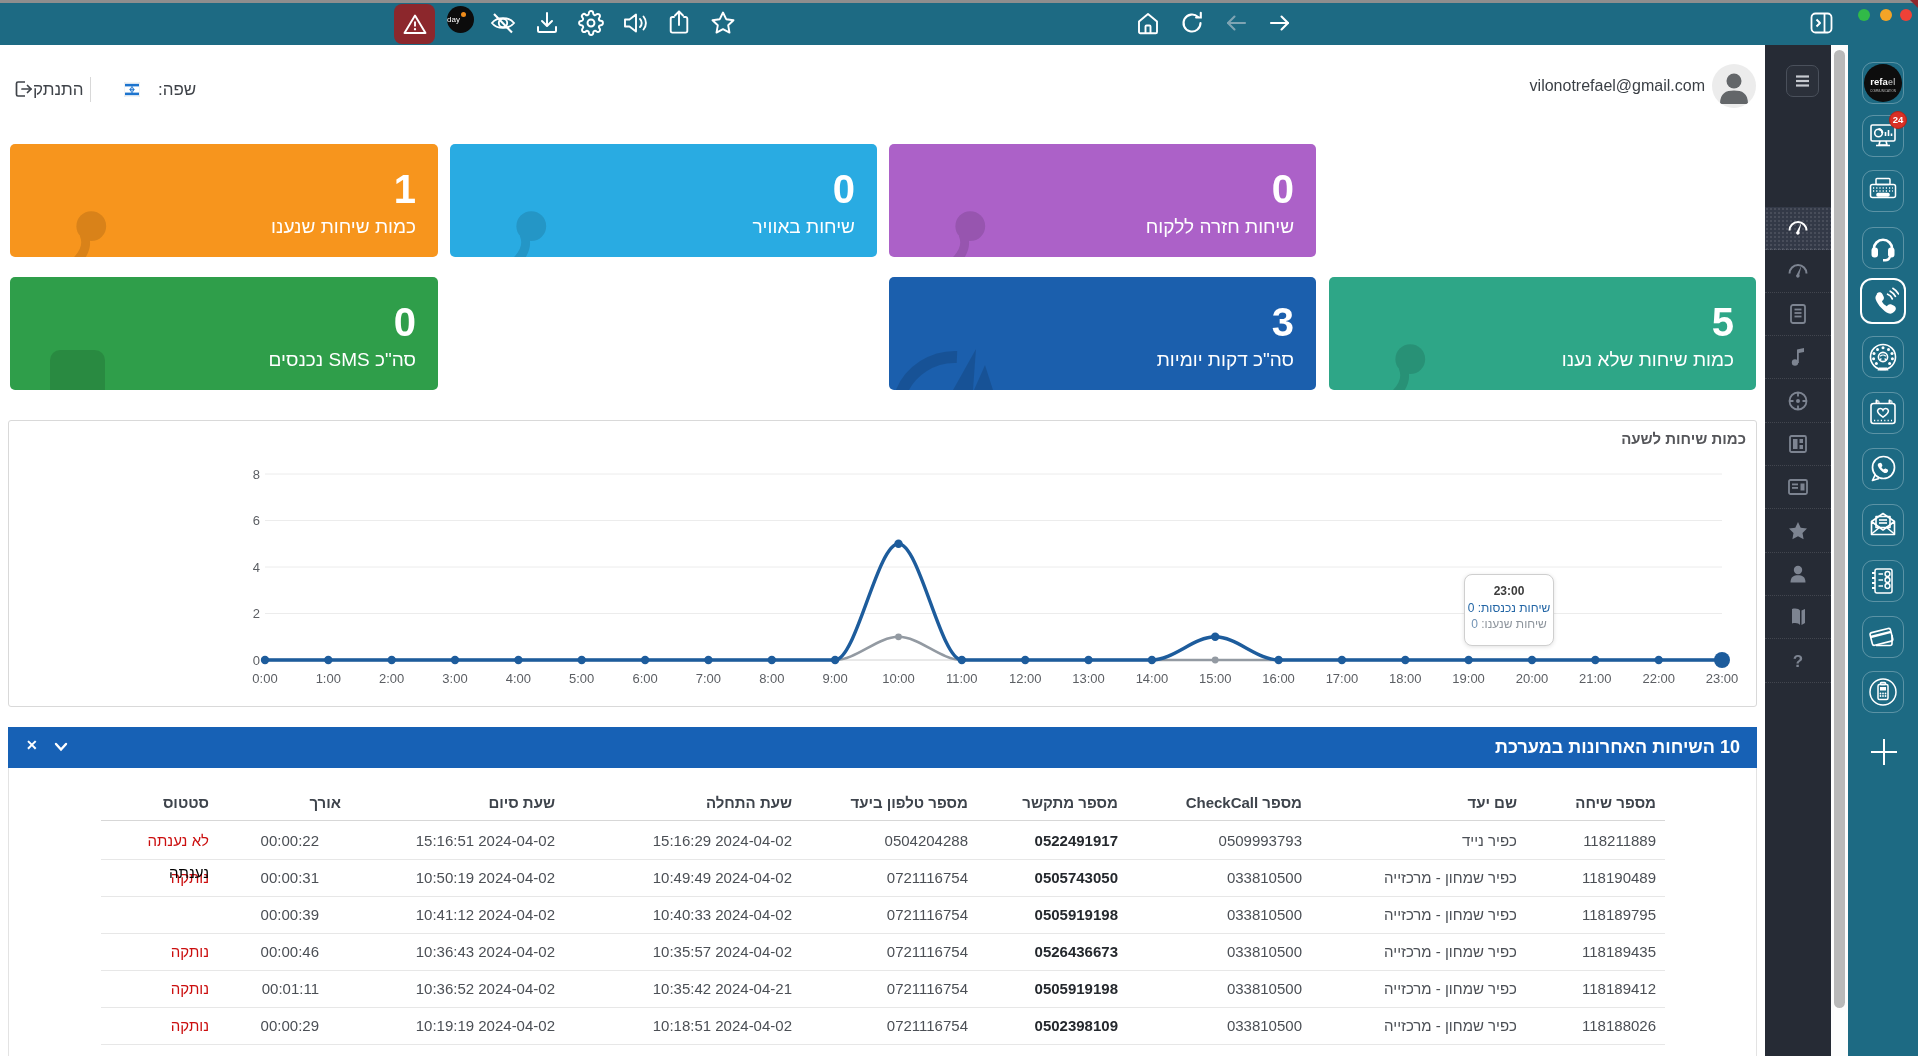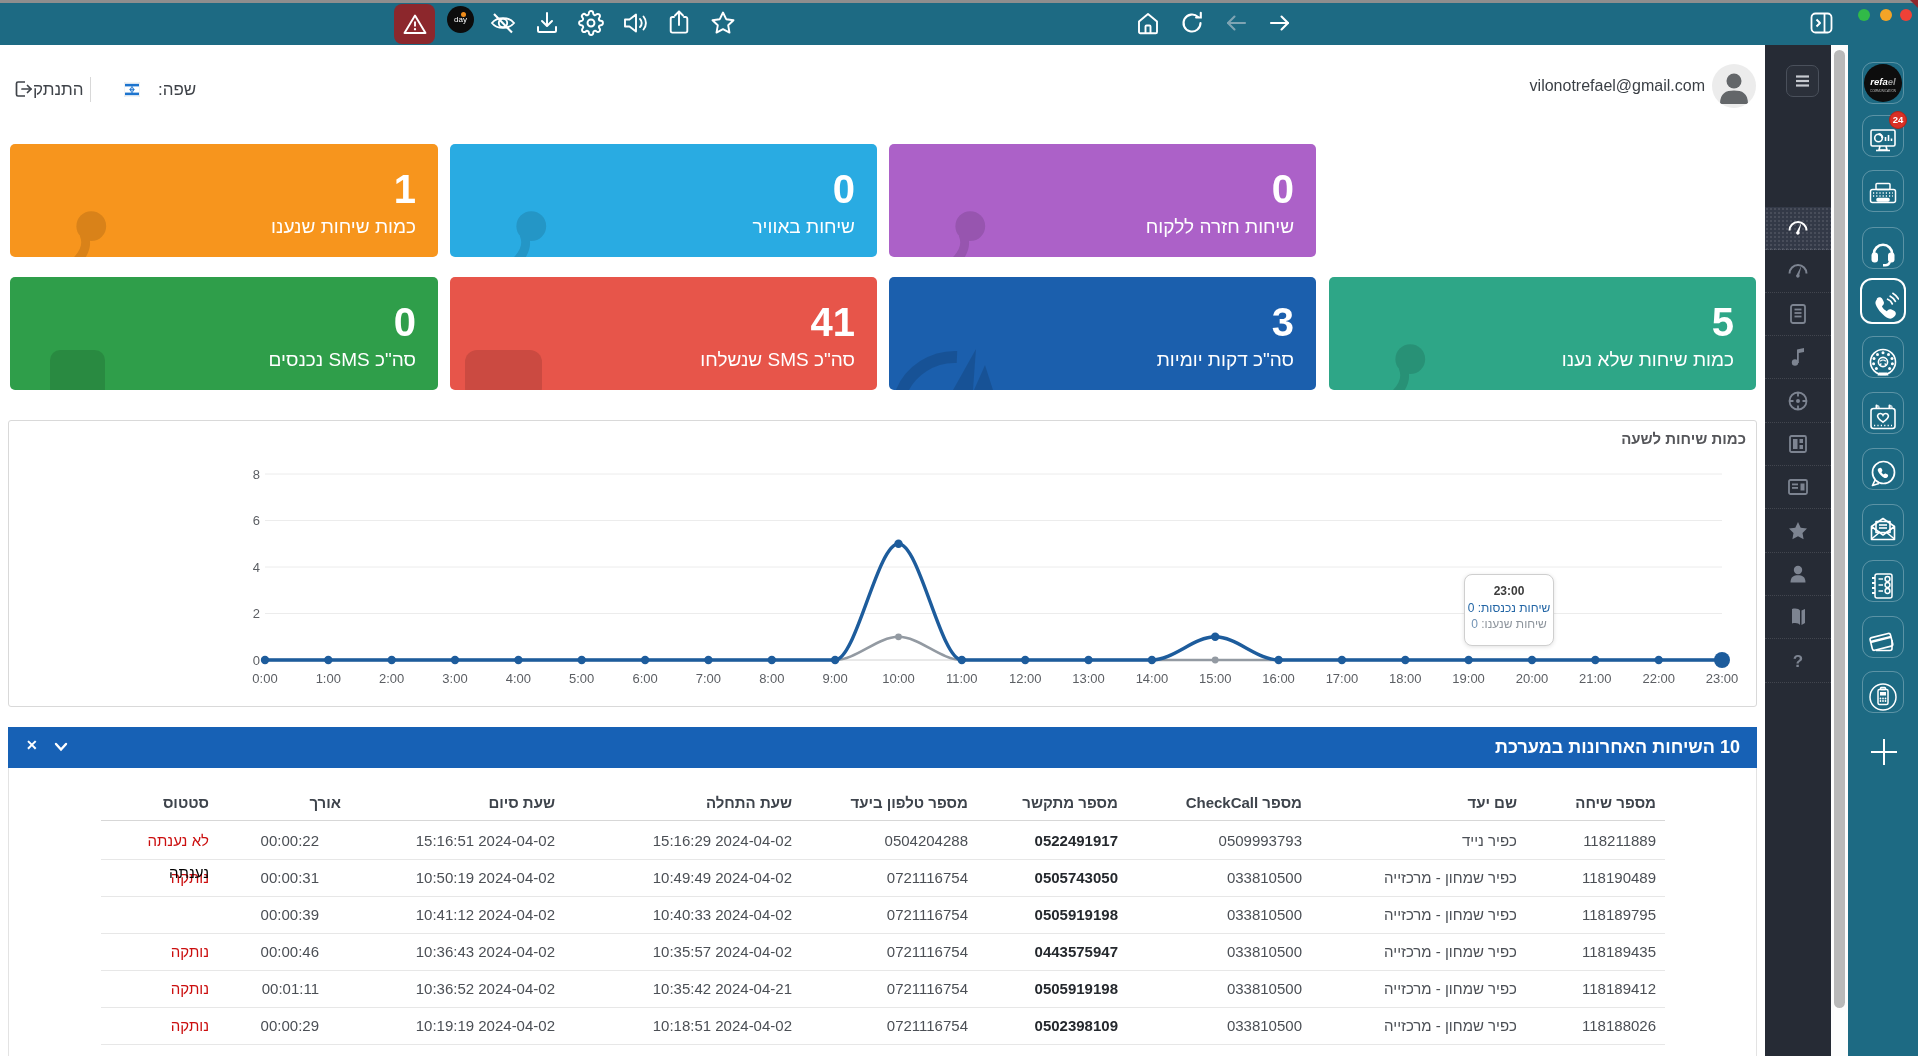--- a/index.html
+++ b/index.html
@@ -5,29 +5,29 @@
 * { margin:0; padding:0; box-sizing:border-box; }
 html,body { width:1918px; height:1056px; background:#fff; overflow:hidden; }
 body { font-family:"Liberation Sans", sans-serif; }
 #app { position:relative; width:1918px; height:1056px; background:#fff; overflow:hidden; }
 .abs { position:absolute; }
 
 #graybar { position:absolute; left:0; top:0; width:1918px; height:3px; background:#8e8e8e; }
 #topbar { position:absolute; left:0; top:3px; width:1918px; height:42px; background:#1d6a83; }
 #urlbar { position:absolute; left:752px; top:4px; width:366px; height:32px; border:1px solid rgba(255,255,255,.38); border-radius:10px; color:#fff; font-size:15px; line-height:30px; text-align:right; padding-right:10px; }
 #redsq { position:absolute; left:394px; top:4px; width:41px; height:40px; background:#8c272c; border-radius:8px; }
-#daycirc { position:absolute; left:447px; top:6px; width:27px; height:27px; background:#0c0c0c; border-radius:50%; color:#fff; font-size:8px; text-align:center; line-height:27px; }
+#daycirc { position:absolute; left:447px; top:6px; width:27px; height:27px; background:#0c0c0c; border-radius:50%; color:#fff; font-size:8px; text-align:left; line-height:27px; }
 .light { position:absolute; top:9px; width:12px; height:12px; border-radius:50%; }
 #corner { position:absolute; right:0; top:0; width:0; height:0; border-top:8px solid #8c272c; border-left:8px solid transparent; }
 
 #sidebar { position:absolute; left:1765px; top:45px; width:66px; height:1011px; background:#262b35; }
 #scrolltrack { position:absolute; left:1831px; top:45px; width:17px; height:1011px; background:#fdfdfd; }
 #scrollthumb { position:absolute; left:3px; top:5px; width:11px; height:958px; background:#b9b9b9; border-radius:6px; }
 #dock { position:absolute; left:1848px; top:45px; width:70px; height:1011px; background:#1d6a83; }
-.dockitem { position:absolute; left:14px; width:42px; height:42px; border:1px solid rgba(255,255,255,.28); border-radius:11px; display:flex; align-items:flex-end; justify-content:center;font-style:italic; }
+.dockitem { position:absolute; left:14px; width:42px; height:42px; border:1px solid rgba(255,255,255,.28); border-radius:11px; display:flex; align-items:center; justify-content:center; }
 .srow { position:absolute; left:0; width:66px; height:43px; display:flex; align-items:center; justify-content:center; border-bottom:1px dotted rgba(255,255,255,.13); }
 
 .hebr { direction:rtl; unicode-bidi:isolate; }
 #email { position:absolute; right:213px; top:77px; font-size:16px; color:#3a3f45; }
 #avatar { position:absolute; left:1712px; top:64px; width:44px; height:44px; border-radius:50%; background:#ececec; overflow:hidden; }
 #hamb { z-index:5; position:absolute; left:1786px; top:65px; width:33px; height:32px; border:1px solid #4a505b; background:#2b303a; border-radius:7px; }
 
 .card { position:absolute; height:113px; border-radius:5px; overflow:hidden; color:#fff; }
 .card .num { position:absolute; right:22px; top:24px; font-size:40px; font-weight:bold; line-height:42px; }
 .card .lbl { position:absolute; right:22px; top:72px; font-size:19px; direction:rtl; }
@@ -108,25 +108,20 @@
         </g>
       </svg>
     <div class="num">0</div>
       <div class="lbl">שיחות חזרה ללקוח</div>
   </div>
 
   <div class="card" style="left:10px;top:277px;width:428px;background:#2F9E4A">
     <div class="wm" style="left:40px;top:73px;width:55px;height:50px;background:#000;opacity:.12;border-radius:10px"></div>
     <div class="num">0</div>
       <div class="lbl">סה"כ SMS נכנסים</div>
-  </div>
-  <div class="card" style="left:450px;top:277px;width:427px;background:#E7554A">
-    <div class="wm" style="left:15px;top:73px;width:77px;height:50px;background:#000;opacity:.12;border-radius:12px"></div>
-    <div class="num">41</div>
-      <div class="lbl">סה"כ SMS שנשלחו</div>
   </div>
   <div class="card" style="left:889px;top:277px;width:427px;background:#1B5FAD">
     <svg class="wm" style="position:absolute;left:0px;top:46px" width="130" height="67" viewBox="0 0 130 67">
         <g fill="none" stroke="#000" opacity=".13" stroke-width="12">
           <path d="M12 70 A 58 58 0 0 1 68 34"></path>
         </g>
         <g fill="#000" opacity=".13">
           <path d="M87 26 L84 67 L64 67 Z"></path>
           <path d="M96 42 L104 67 L85 67 Z"></path>
         </g>
@@ -282,21 +277,21 @@
   <div class="tcell" style="right:800px;top:906px;font-weight:bold;color:#24282d">0505919198</div>
   <div class="tcell" style="right:950px;top:906px">0721116754</div>
   <div class="tcell" style="direction:ltr;right:1126px;top:906px">10:40:33 2024-04-02</div>
   <div class="tcell" style="direction:ltr;right:1363px;top:906px">10:41:12 2024-04-02</div>
   <div class="tcell" style="right:1599px;top:906px">00:00:39</div>
   <div class="tcell" style="right:1709px;top:864px;color:#000000">נענתה</div>
   <div class="rowline" style="top:933px"></div>
   <div class="tcell" style="right:262px;top:943px">118189435</div>
   <div class="tcell" style="right:401px;top:943px">כפיר שמחון - מרכזייה</div>
   <div class="tcell" style="right:616px;top:943px">033810500</div>
-  <div class="tcell" style="right:800px;top:943px;font-weight:bold;color:#24282d">0443575947</div>
+  <div class="tcell" style="right:800px;top:943px;font-weight:bold;color:#24282d">0526436673</div>
   <div class="tcell" style="right:950px;top:943px">0721116754</div>
   <div class="tcell" style="direction:ltr;right:1126px;top:943px">10:35:57 2024-04-02</div>
   <div class="tcell" style="direction:ltr;right:1363px;top:943px">10:36:43 2024-04-02</div>
   <div class="tcell" style="right:1599px;top:943px">00:00:46</div>
   <div class="tcell" style="right:1709px;top:943px;color:#cb0e0e">נותקה</div>
   <div class="rowline" style="top:970px"></div>
   <div class="tcell" style="right:262px;top:980px">118189412</div>
   <div class="tcell" style="right:401px;top:980px">כפיר שמחון - מרכזייה</div>
   <div class="tcell" style="right:616px;top:980px">033810500</div>
   <div class="tcell" style="right:800px;top:980px;font-weight:bold;color:#24282d">0505919198</div>

